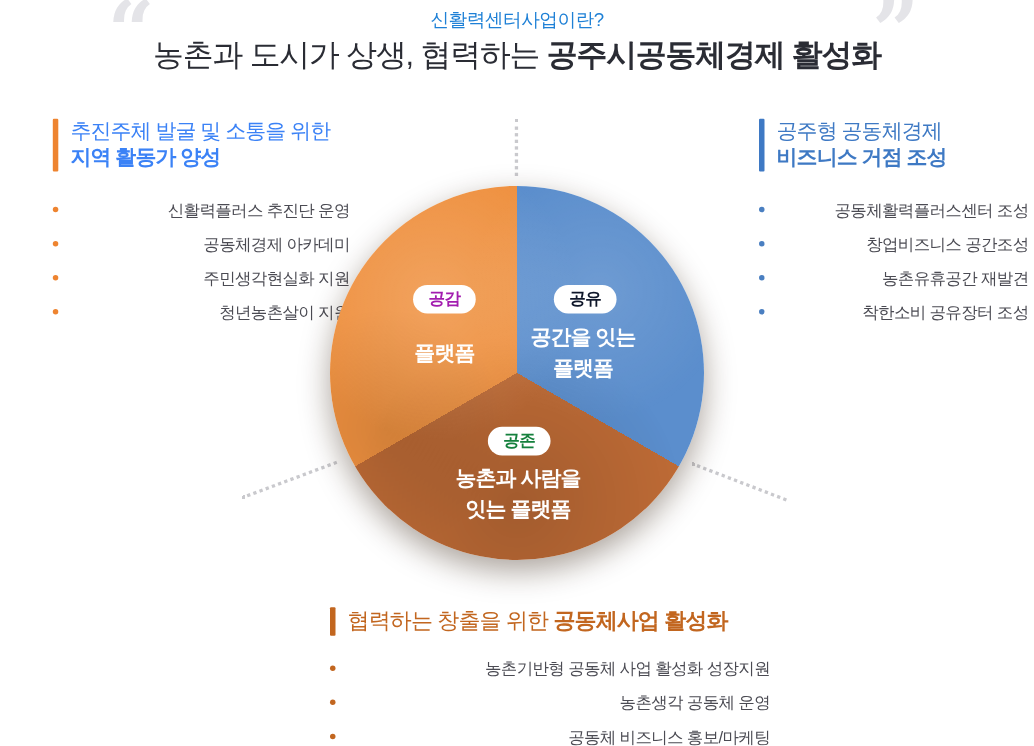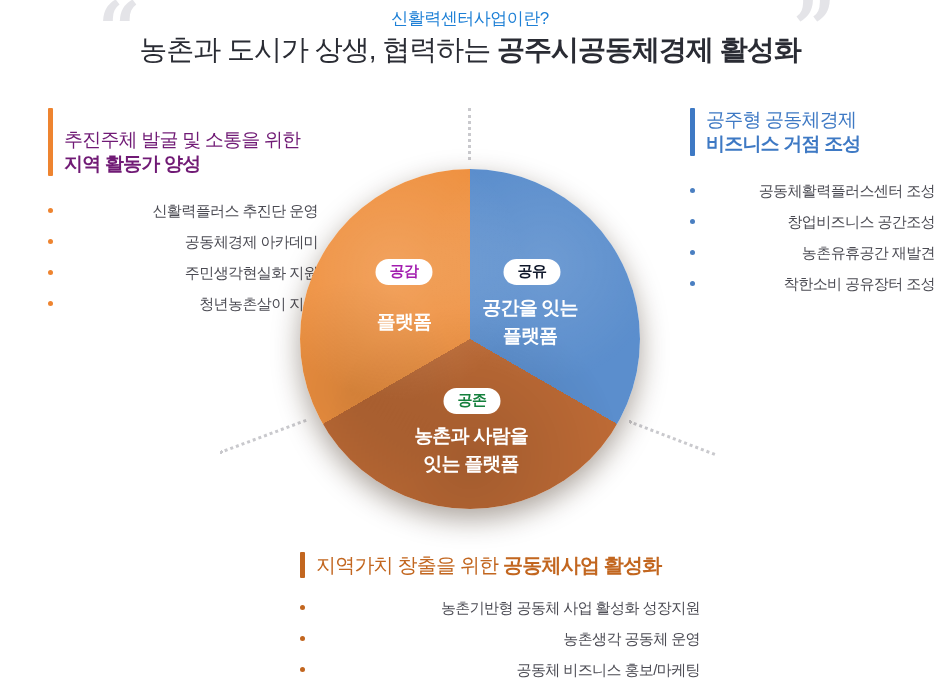--- a/index.html
+++ b/index.html
@@ -56,21 +56,21 @@
     border-radius: 1px;
     margin-right: 11px;
     flex: 0 0 5px;
   }
   .heading-lines { font-size: 19px; letter-spacing: -0.8px; line-height: 24px; }
   .heading-lines .l1 { font-weight: 500; }
   .heading-lines .l2 { font-weight: 800; }
 
   .sec-left  { left: 48px;  top: 108px; width: 270px; }
   .sec-left  .accent-bar   { background: #EE8430; }
-  .sec-left  .heading-lines{ color: #701a75; margin-top: 20px; }
+  .sec-left  .heading-lines{ color: #3b82f6; }
 
   .sec-right { left: 690px; top: 108px; width: 245px; }
   .sec-right .accent-bar   { background: #3E79C4; }
   .sec-right .heading-lines{ color: #3E79C4; }
 
   .sec-bottom { left: 300px; top: 552px; width: 400px; }
   .sec-bottom .accent-bar  { background: #C2661F; }
   .sec-bottom .heading-one {
     font-size: 20px; letter-spacing: -0.8px; line-height: 26px; color: #C2661F;
   }
@@ -240,21 +240,21 @@
           <span class="b-dot"></span>
           <span>착한소비 공유장터 조성</span>
         </li>
     </ul>
   </div>
 
   <div class="section sec-bottom">
     <div class="section-heading">
       <span class="accent-bar"></span>
       <div class="heading-one">
-        <span class="reg">지역가치 창출을 위한 </span><span class="bold">공동체사업 활성화</span>
+        <span class="reg">협력하는 창출을 위한 </span><span class="bold">공동체사업 활성화</span>
       </div>
     </div>
     <ul class="bullets">
       <li>
           <span class="b-dot"></span>
           <span>농촌기반형 공동체 사업 활성화 성장지원</span>
         </li>
       <li>
           <span class="b-dot"></span>
           <span>농촌생각 공동체 운영</span>

